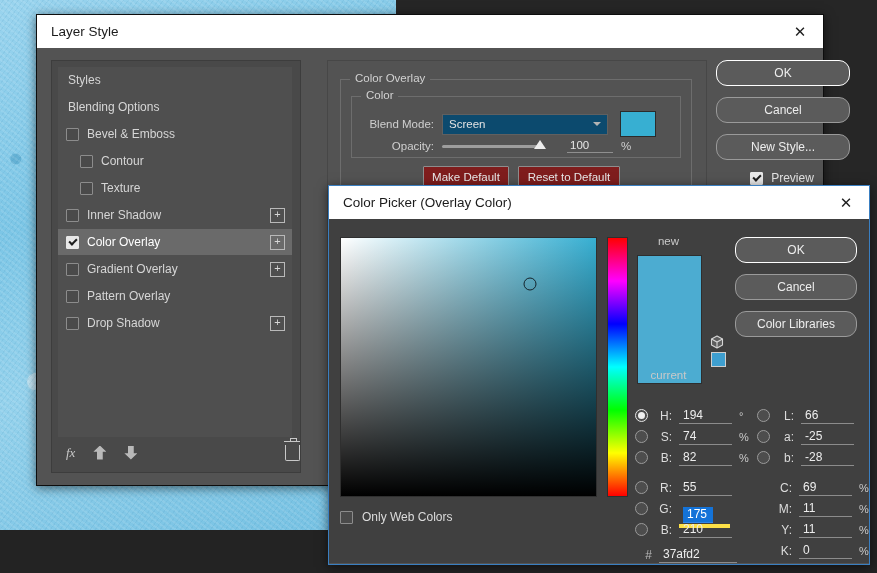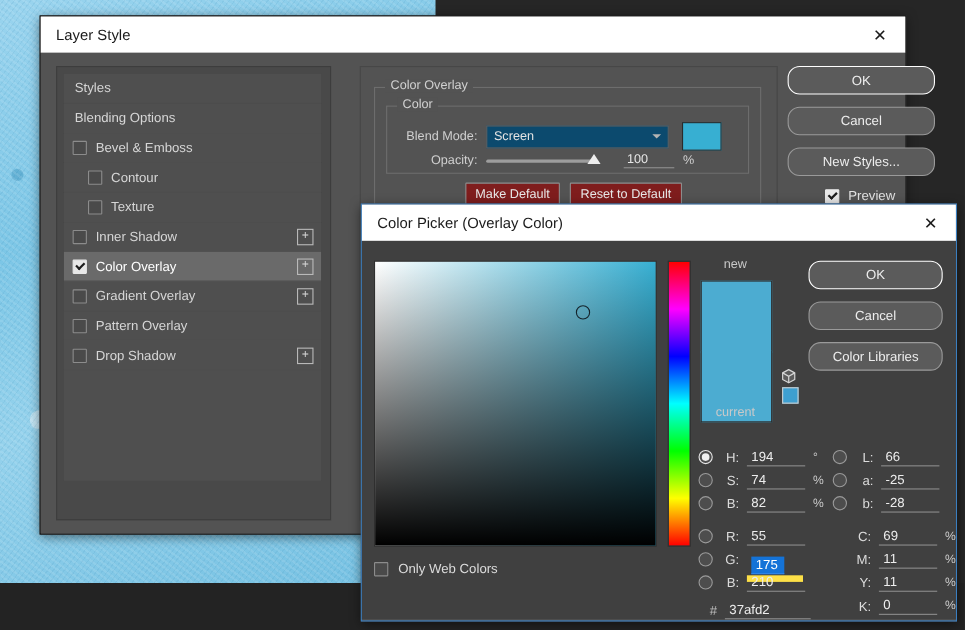--- a/index.html
+++ b/index.html
@@ -144,21 +144,21 @@
   .nrow{display:flex;align-items:center;height:21px;}
   .radio{width:11px;height:11px;border:1.5px solid #9a9a9a;border-radius:50%;margin-right:7px;
     background:#4d4d4d;flex:0 0 auto;position:relative;cursor:pointer;}
   .radio.on{border-color:#e6e6e6;background:#4d4d4d;}
   .radio.on::after{content:"";position:absolute;left:2px;top:2px;width:7px;height:7px;
     border-radius:50%;background:#efefef;}
   .nlab{width:17px;text-align:right;margin-right:7px;color:#dcdcdc;}
   .nval{width:47px;border-bottom:1px solid #8c8c8c;color:#ededed;padding:0 2px 1px 4px;cursor:text;}
   .nval.sel{background:#1473d8;color:#fff;border-bottom-color:#2f86e8;display:inline-block;width:auto;
     min-width:24px;}
-  .nval-wrap{width:47px;border-bottom:6px solid #fde047;padding:17px 0 1px 4px;}
+  .nval-wrap{width:47px;border-bottom:4px solid #fde047;padding:17px 0 1px 4px;}
   .nunit{margin-left:7px;color:#c9c9c9;font-size:11px;}
   .hexrow{display:flex;align-items:center;height:22px;margin-top:4px;}
   .hexhash{width:17px;text-align:right;margin-right:7px;color:#b9b9b9;}
   .hexval{width:72px;border-bottom:1px solid #8c8c8c;color:#ededed;padding:0 2px 1px 4px;cursor:text;}
   .owc{position:absolute;left:11px;top:291px;display:flex;align-items:center;color:#dcdcdc;font-size:12px;cursor:pointer;}
   .owc .cb{margin-right:9px;}
 </style>
 </head>
 <body>
 
@@ -214,20 +214,27 @@
             <span class="cb"></span>
             <span>Pattern Overlay</span>
           </div>
           <div class="style-row">
             <span class="cb"></span>
             <span>Drop Shadow</span>
             <span class="plusbox">+</span>
           </div>
           <div class="style-spacer" style="height: 110px;"></div>
         </div>
+      <div class="ls-tools">
+        <span class="tool-ic" style="font-style:italic;font-family:'Liberation Serif',serif;">fx</span>
+        <span class="arrow-up"></span>
+        <span class="arrow-dn"></span>
+        <span class="sp"></span>
+        <span class="trash"></span>
+      </div>
     </div>
 
     <div class="ls-mid">
       <div class="group" id="grp-overlay">
         <span class="legend">Color Overlay</span>
 
         <div class="group" id="grp-color">
           <span class="legend">Color</span>
 
           <div class="field-row" style="left:0;top:14px;width:318px;">
@@ -250,21 +257,21 @@
         </div>
 
         <div class="btn btn-sq" style="position:absolute;left:82px;top:86px;width:84px;">Make Default</div>
         <div class="btn btn-sq" style="position:absolute;left:177px;top:86px;width:100px;">Reset to Default</div>
       </div>
     </div>
 
     <div class="ls-right">
       <div class="pill primary">OK</div>
       <div class="pill">Cancel</div>
-      <div class="pill">New Styles...</div>
+      <div class="pill">New Style...</div>
       <div class="prev-row">
         <span class="cb on"></span>
         <span>Preview</span>
       </div>
     </div>
 
   </div>
 </div>
 
 <div class="dlg" id="color-picker">

